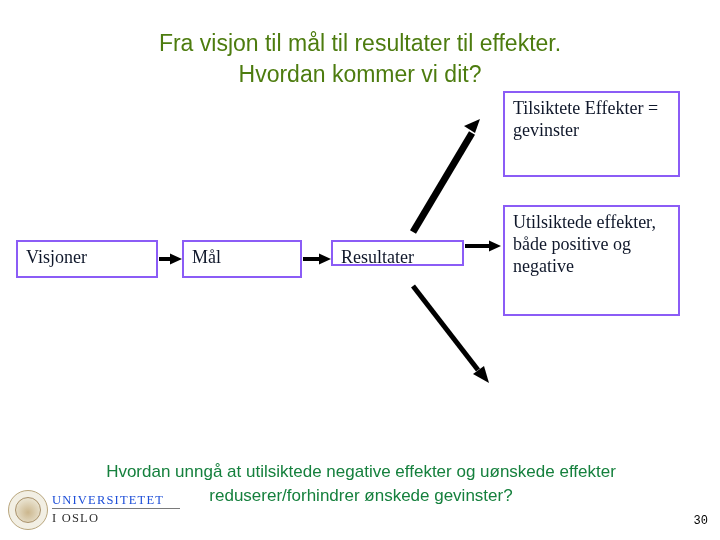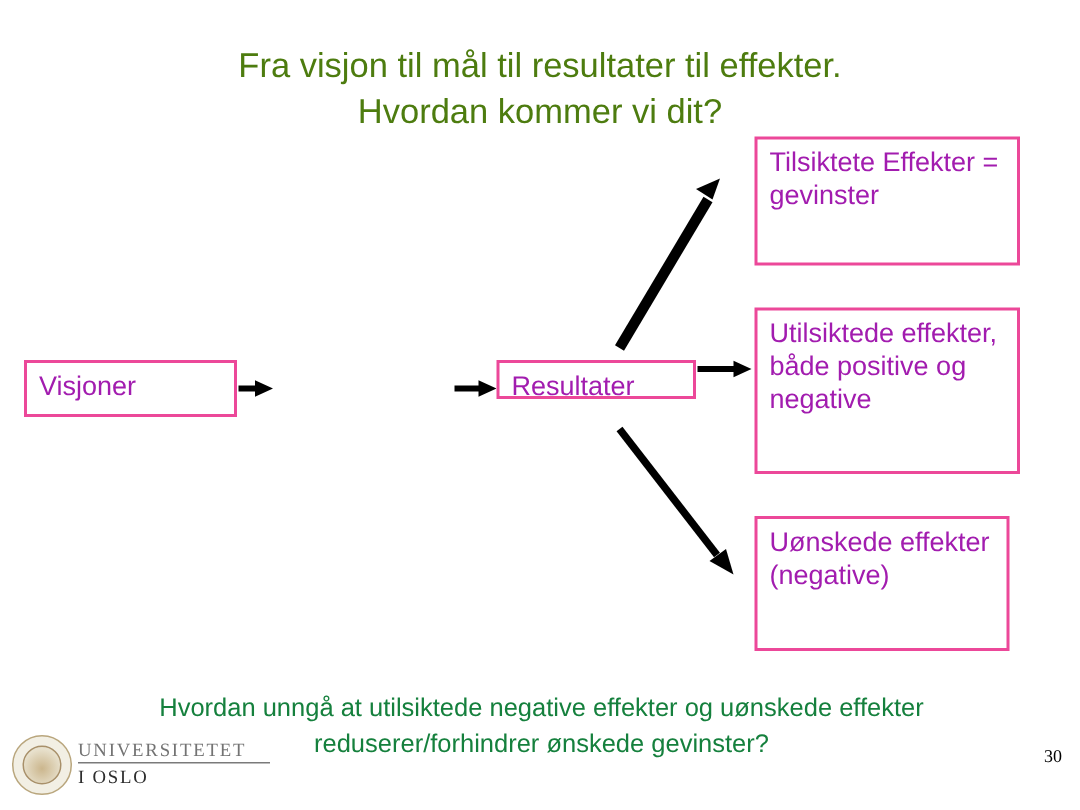--- a/index.html
+++ b/index.html
@@ -30,27 +30,27 @@
     font-family: "Liberation Sans", sans-serif;
     font-size: 23px;
     line-height: 31px;
     color: #4d7c0f;
     white-space: pre-line;
   }
 
   
   .box {
     position: absolute;
-    border: 2px solid #ec4899;
+    border: 2px solid #8b5cf6;
     background: #ffffff;
     box-sizing: border-box;
-    font-family: Liberation Sans, sans-serif;
+    font-family: Liberation Serif, serif;
     font-size: 18px;
     line-height: 22px;
-    color: #a21caf;
+    color: #0f172a;
     padding: 4px 8px 4px 8px;
   }
   .box-visjoner { left: 16px;  top: 240px; width: 142px; height: 38px; }
   .box-mal      { left: 182px; top: 240px; width: 120px; height: 38px; }
   .box-resultater { left: 331px; top: 240px; width: 133px; height: 26px; }
 
   .box-tilsiktede { left: 503px; top: 91px;  width: 177px; height: 86px; }
   .box-utilsiktede { left: 503px; top: 205px; width: 177px; height: 111px; }
   .box-uonskede   { left: 503px; top: 344px; width: 170px; height: 90px; }
 
@@ -75,22 +75,22 @@
     font-size: 17px;
     line-height: 24px;
     color: #15803d;
     white-space: pre-line;
   }
 
   
   .page-number {
     position: absolute;
     right: 12px;
-    bottom: 28px;
-    font-family: Liberation Serif, serif;
+    bottom: 12px;
+    font-family: Liberation Mono, monospace;
     font-size: 12px;
     color: #000000;
   }
 
   
   .logo {
     position: absolute;
     left: 8px;
     bottom: 8px;
     width: 180px;
@@ -118,21 +118,21 @@
       radial-gradient(circle at 50% 60%, #cbb68d 0%, #e8e1cd 70%);
   }
   .logo-text {
     position: absolute;
     left: 44px;
     top: 6px;
     font-family: "Liberation Serif", serif;
     font-size: 12.5px;
     letter-spacing: 1.2px;
     line-height: 16px;
-    color: #737373;
+    color: #1d4ed8;
   }
   .logo-rule {
     position: absolute;
     left: 44px;
     top: 22px;
     width: 128px;
     height: 1px;
     background: #7a7a7a;
   }
   .logo-text2 {
@@ -178,32 +178,32 @@
 
     <g>
       <line x1="413" y1="286" x2="478" y2="370" stroke="#000000" stroke-width="5"></line>
       <polygon points="489,383 484,366 473,374" fill="#000000"></polygon>
     </g>
   </svg>
 
   <div class="box box-visjoner">
     <span>Visjoner</span>
   </div>
+  <div class="box box-mal">
+    <span>Mål</span>
+  </div>
   <div class="box box-resultater">
     <span>Resultater</span>
   </div>
 
   <div class="box box-tilsiktede">
     <span>Tilsiktete Effekter = gevinster</span>
   </div>
   <div class="box box-utilsiktede">
     <span>Utilsiktede effekter, både positive og negative</span>
-  </div>
-  <div class="box box-uonskede">
-    <span>Uønskede effekter (negative)</span>
   </div>
 
   <div class="caption">Hvordan unngå at utilsiktede negative effekter og uønskede effekter
 reduserer/forhindrer ønskede gevinster?</div>
 
   <div class="logo">
     <div class="logo-seal"></div>
     <div class="logo-text">UNIVERSITETET</div>
     <div class="logo-rule"></div>
     <div class="logo-text2">I OSLO</div>

